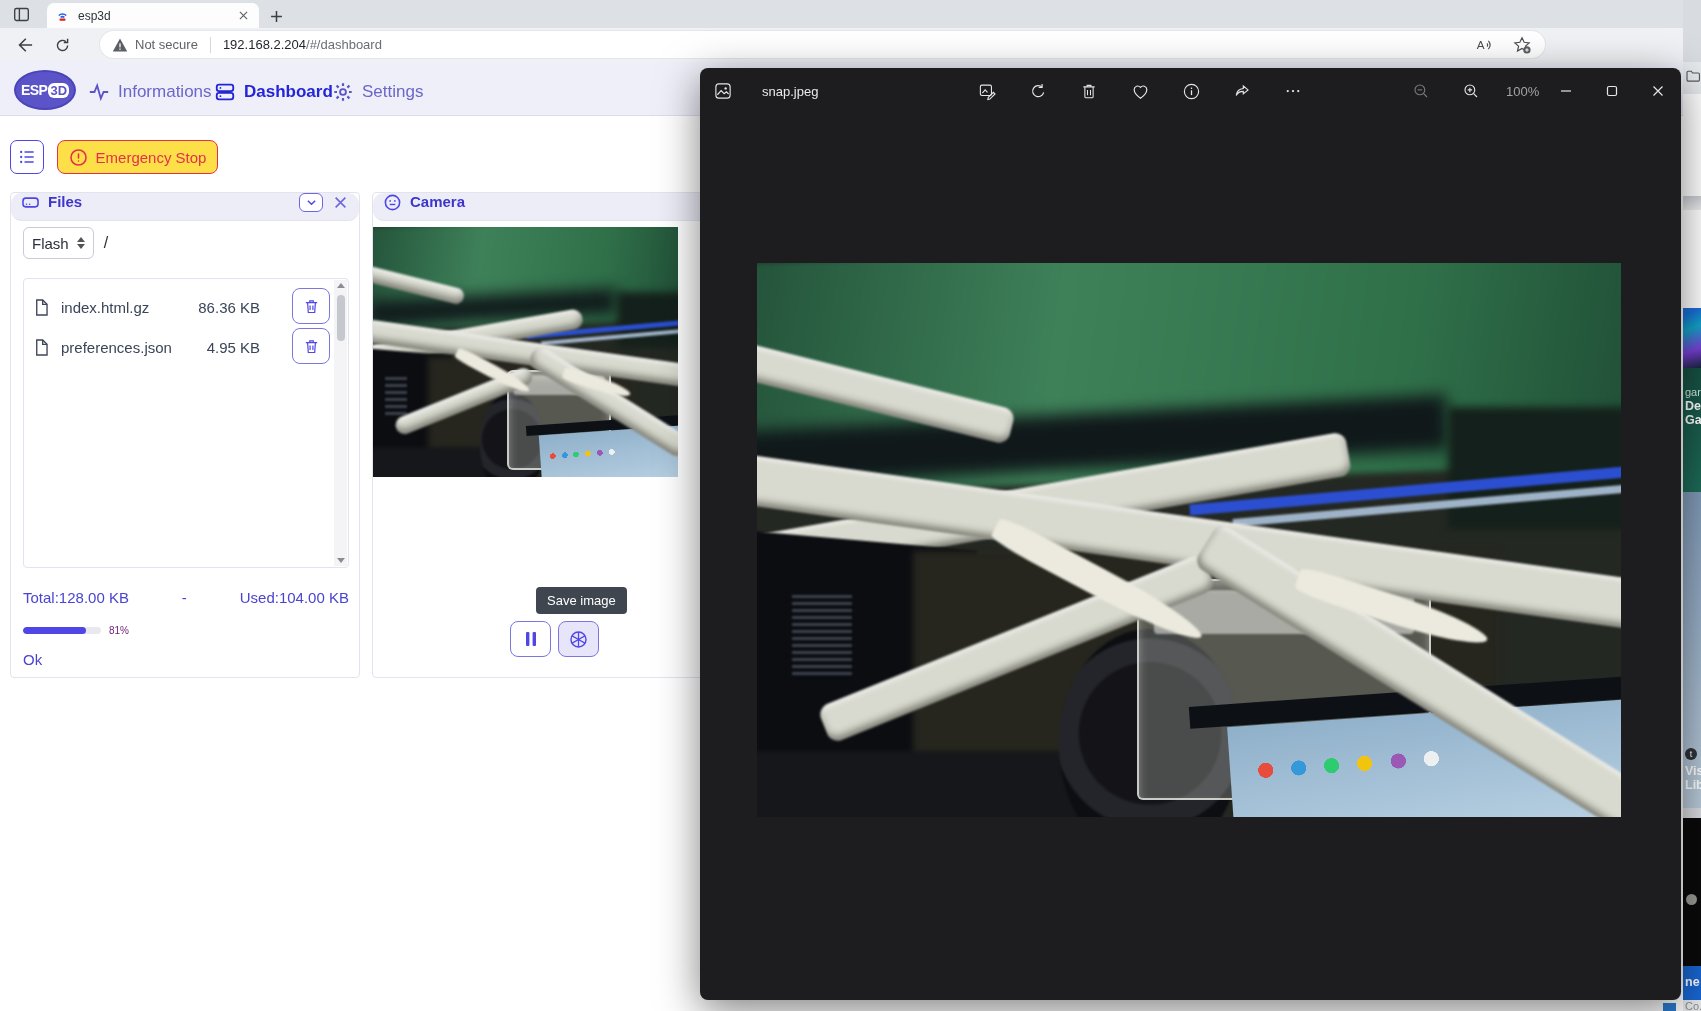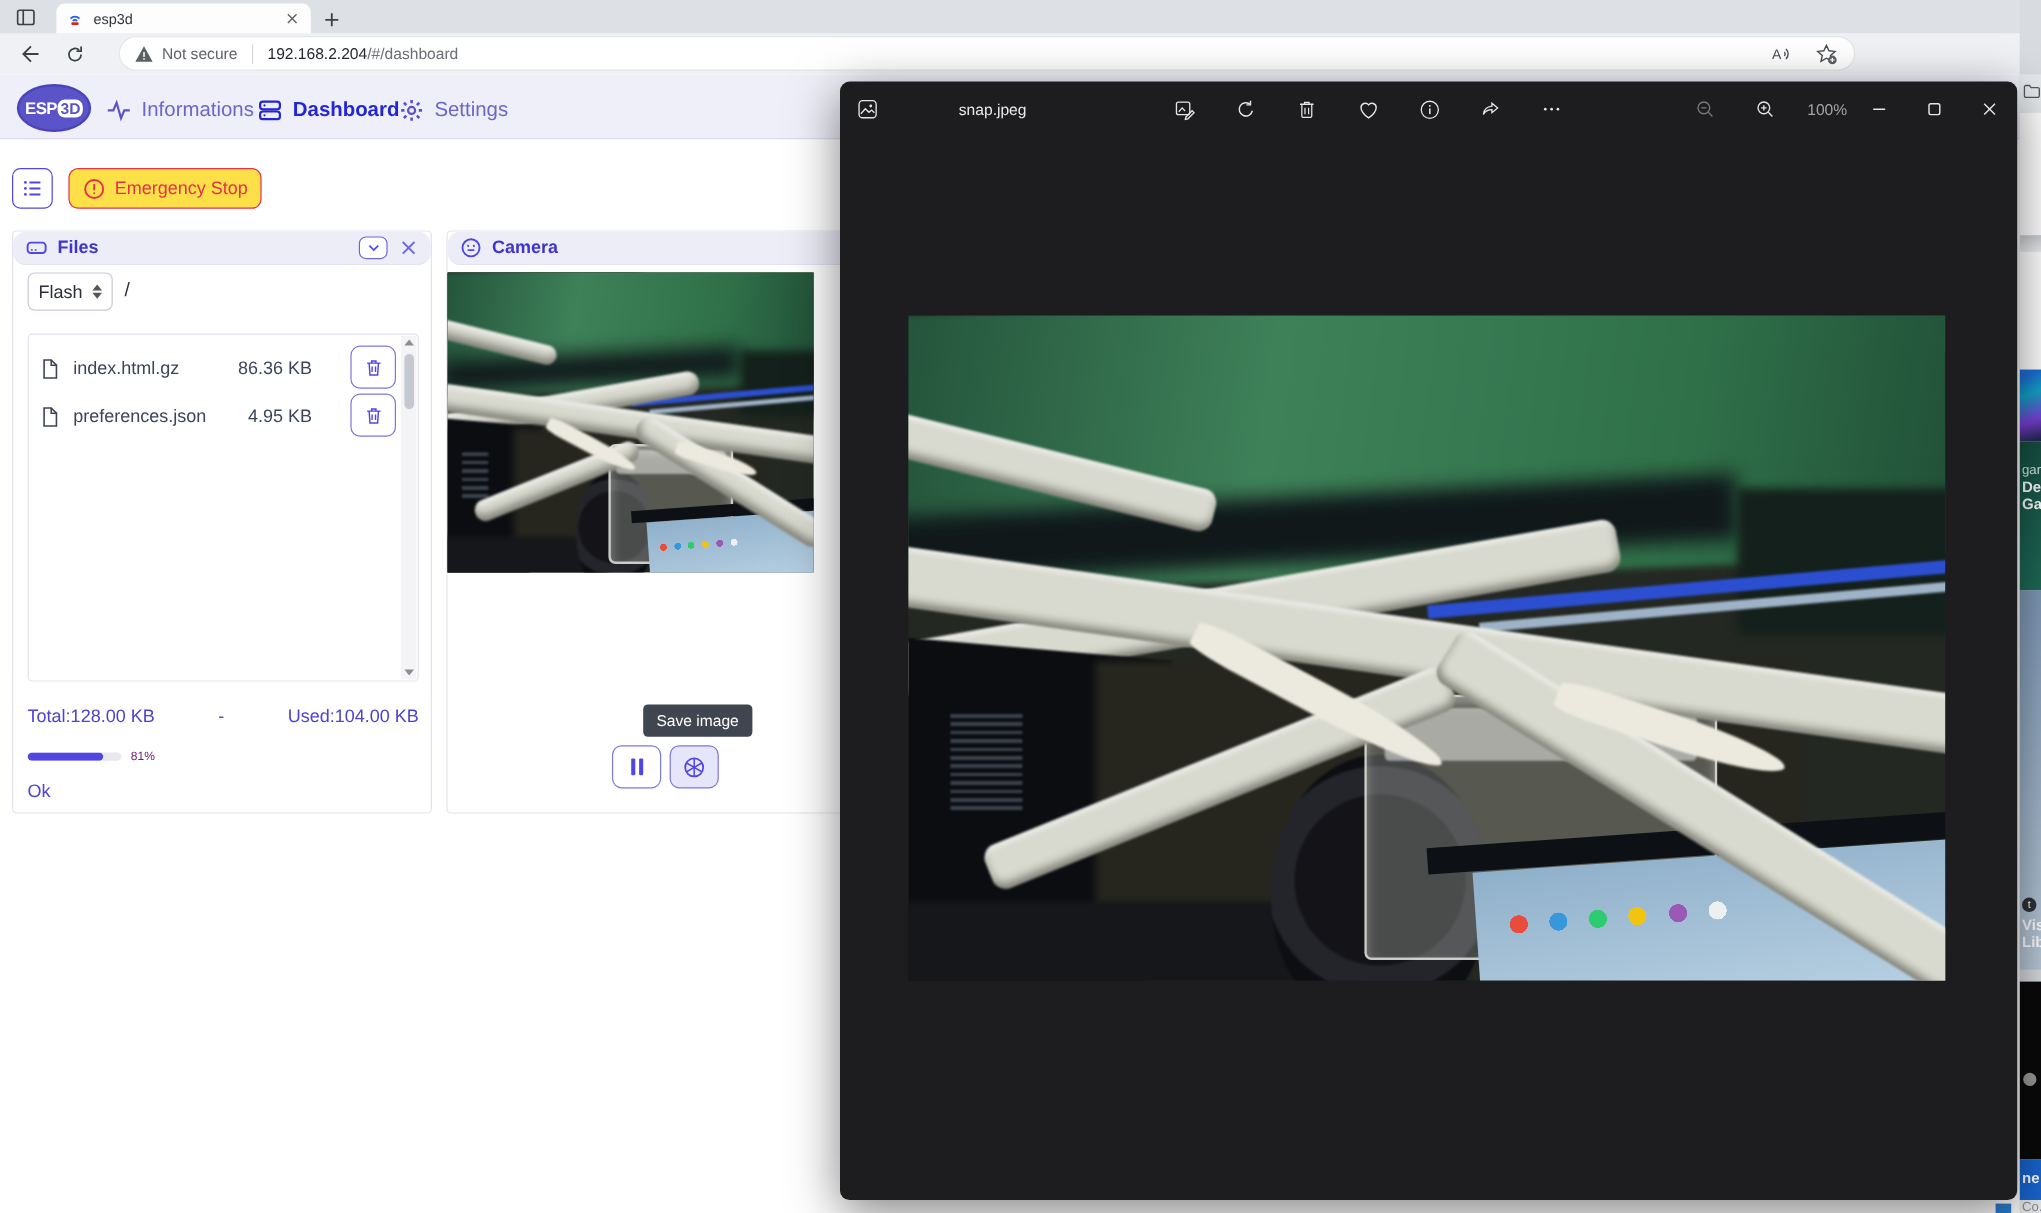--- a/index.html
+++ b/index.html
@@ -31,21 +31,21 @@
   .logo-p1{color:#fff;font-weight:700;font-size:14px;letter-spacing:-0.5px;}
   .logo-p2{background:#fff;color:#5a54c8;font-weight:700;font-size:13px;padding:0 2px;border-radius:6px;}
   .nav-item{top:78px;height:28px;display:flex;align-items:center;gap:8px;font-size:17px;color:#6b66c9;}
   .nav-item.active{color:#2325d6;font-weight:700;}
 
   .menu-btn{left:10px;top:140px;width:34px;height:34px;border:1px solid #4f46e5;border-radius:7px;background:#fff;display:flex;align-items:center;justify-content:center;}
   .estop-btn{left:57px;top:140px;width:161px;height:34px;border:1px solid #e5304c;border-radius:8px;background:#fde047;display:flex;align-items:center;justify-content:center;gap:8px;}
   .estop-label{color:#e5304c;font-size:15px;}
 
   .panel{background:#fff;border:1px solid #e3e3f0;border-radius:4px;}
-  .panel-h{position:absolute;left:0;top:0;right:0;height:28px;background:#ededf8;border-bottom:1px solid #e3e3f0;display:flex;align-items:center;padding:0 10px;gap:8px;border-radius:11px;}
+  .panel-h{position:absolute;left:0;top:0;right:0;height:28px;background:#ededf8;border-bottom:1px solid #e3e3f0;display:flex;align-items:flex-start;padding:0 10px;gap:8px;border-radius:11px;}
   .panel-title{color:#3d35cc;font-weight:700;font-size:15px;flex:1;}
   .hdr-btn{width:24px;height:19px;border:1px solid #6f67e0;border-radius:6px;background:#fff;display:flex;align-items:center;justify-content:center;}
   .hdr-x{width:18px;height:18px;display:flex;align-items:center;justify-content:center;}
 
   .files-panel{left:10px;top:192px;width:350px;height:486px;}
   .flash-row{position:absolute;left:12px;top:34px;display:flex;align-items:center;gap:10px;}
   .flash-sel{height:32px;border:1px solid #c9cbd8;border-radius:6px;background:#fff;display:flex;align-items:center;padding:0 8px;gap:8px;}
   .flash-val{font-size:15px;color:#2b2f3a;}
   .updown{display:flex;flex-direction:column;gap:2px;}
   .tri-up{width:0;height:0;border-left:4px solid transparent;border-right:4px solid transparent;border-bottom:5px solid #555;}
@@ -96,21 +96,21 @@
   .t2{left:-4%;top:46%;width:110%;height:9%;transform:rotate(8deg);}
   .t4{left:6%;top:66%;width:48%;height:7%;transform:rotate(-22deg);}
   .s-arm{left:26%;top:55%;width:27%;height:5%;background:#eceade;transform:rotate(28deg);border-radius:40% 100% 100% 40%;filter:blur(1px);}
   .t3{left:52%;top:46%;width:60%;height:9%;transform:rotate(32deg);transform-origin:left center;}
   .s-arm2{left:62%;top:60%;width:23%;height:5%;background:#eceade;transform:rotate(18deg);border-radius:40% 100% 100% 40%;filter:blur(1px);}
 
   
   .viewer{left:700px;top:68px;width:981px;height:932px;background:#1d1d1f;border-radius:8px;box-shadow:0 10px 42px rgba(0,0,0,.5);}
   .v-titlebar{position:absolute;left:0;top:0;right:0;height:46px;display:flex;align-items:center;}
   .v-appicon{position:absolute;left:14px;top:14px;}
-  .v-fname{position:absolute;left:62px;top:16px;color:#e9e9e9;font-size:13px;margin-left:37px;}
+  .v-fname{position:absolute;left:62px;top:16px;color:#e9e9e9;font-size:13px;}
   .v-tools{position:absolute;left:272px;top:0;height:46px;display:flex;align-items:center;gap:21px;}
   .v-tool{width:30px;height:30px;display:flex;align-items:center;justify-content:center;border-radius:4px;}
   .v-zoom{position:absolute;left:706px;top:0;height:46px;display:flex;align-items:center;gap:20px;}
   .v-zoomlbl{color:#a3a3a3;font-size:13px;}
   .v-winbtns{position:absolute;right:0;top:0;height:46px;display:flex;}
   .v-winbtn{width:46px;height:46px;display:flex;align-items:center;justify-content:center;}
   .v-photo{left:57px;top:195px;width:864px;height:554px;}
 
   
   .bgwin{left:1683px;top:0;width:18px;height:1011px;background:#d8dbe0;overflow:hidden;}

